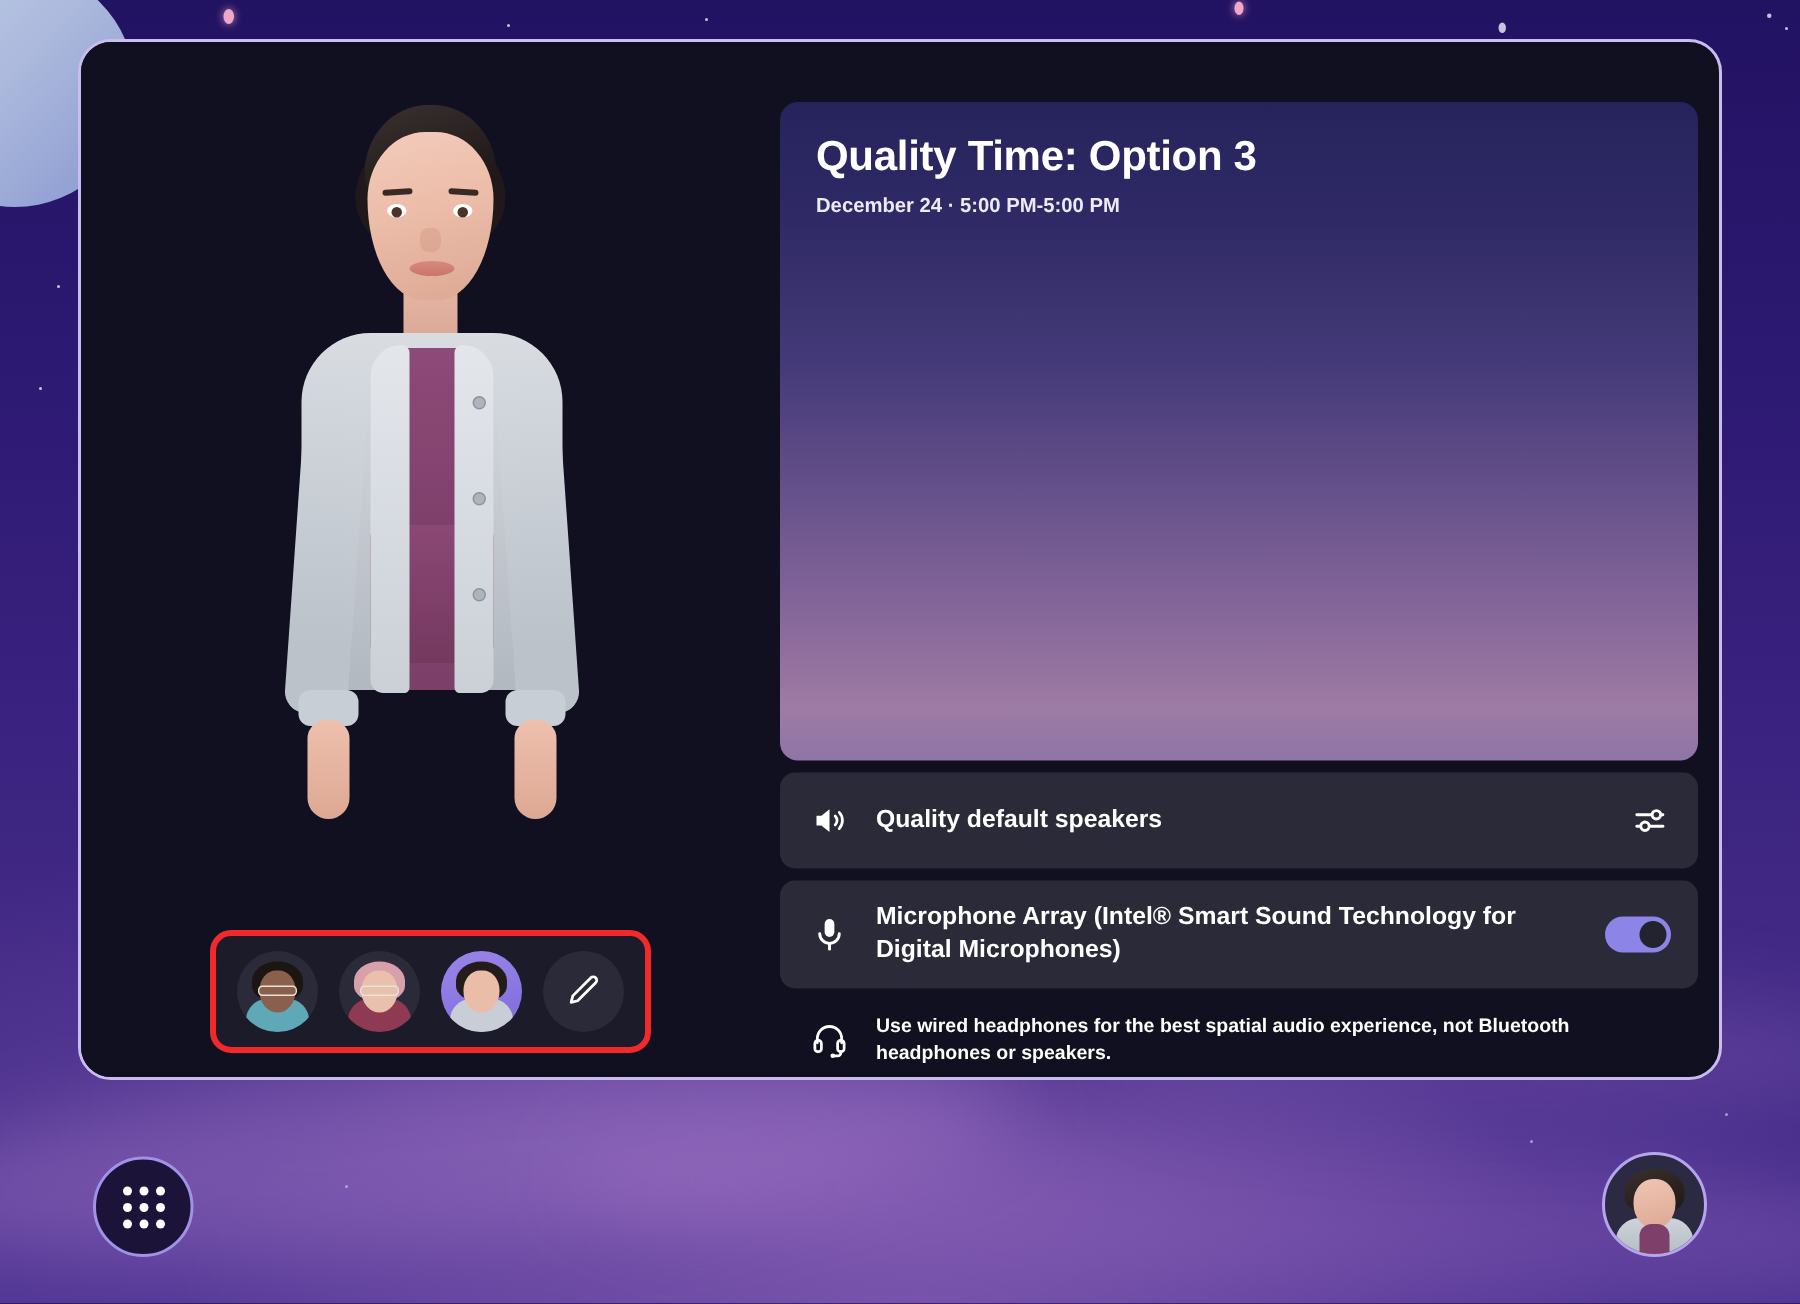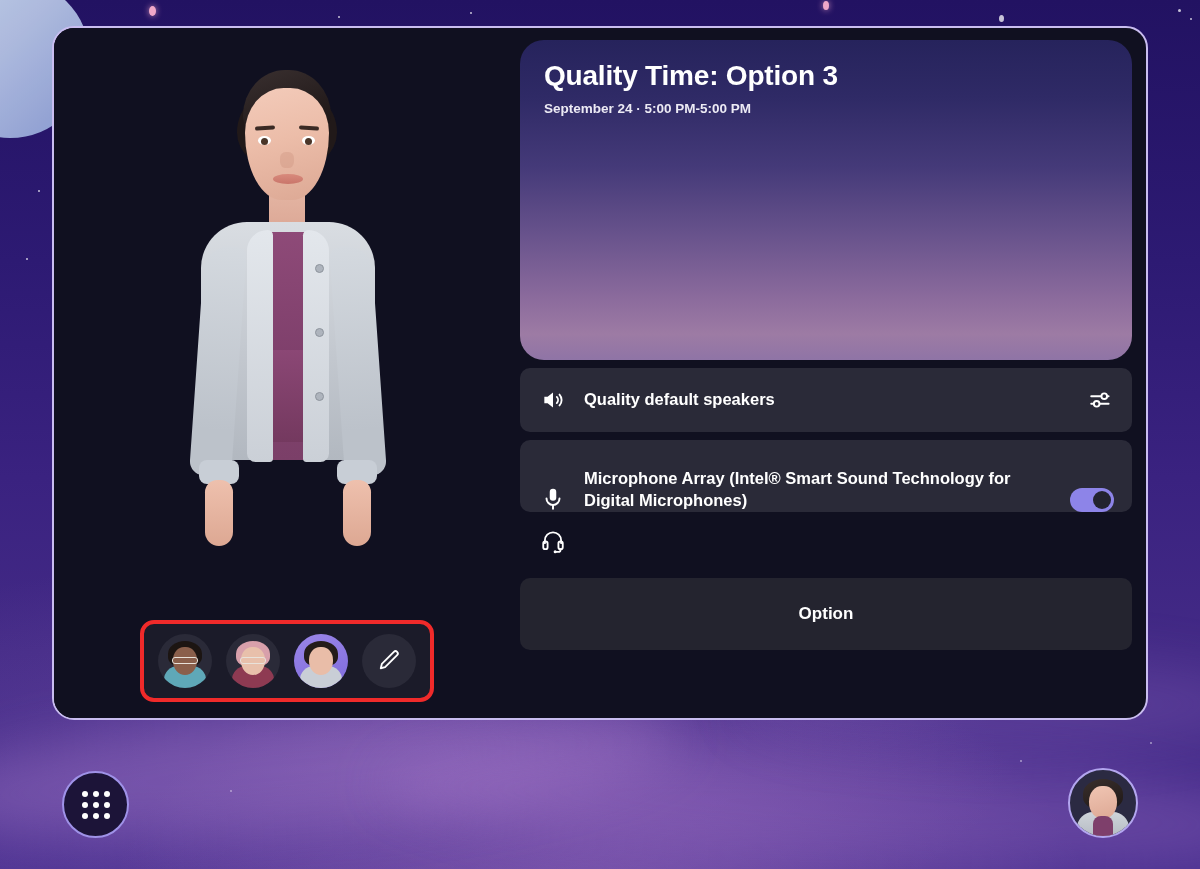--- a/index.html
+++ b/index.html
@@ -217,40 +217,41 @@
     letter-spacing: -.2px; line-height: 1.15;
   }
   #meeting-time {
     color: #eceaf4; font-size: 13.5px; font-weight: bold;
     margin-top: 9px;
   }
   #header-and-preview {
     background: linear-gradient(180deg,
        #26235c 0%, #2f2a66 18%, #453a79 40%,
        #6a548d 62%, #8a6a9c 80%, #9d7ba4 92%, #8f74a6 100%);
-    border-radius: 24px;
-    height: 320px;
+    border-radius: 12px;
+    height: 439px;
     flex: none;
     overflow: hidden;
+    margin-top: 28px;
   }
   .audio-row {
     background: #2a2a38;
     border-radius: 10px;
     margin-top: 8px;
     display: flex; align-items: center;
     padding: 0 18px 0 20px;
     min-height: 64px;
     cursor: pointer;
   }
   .audio-row .ic { flex: none; width: 44px; display: flex; align-items: center; }
   .audio-row .lbl {
     flex: 1; color: #ffffff; font-size: 16.5px; font-weight: bold;
     line-height: 1.32; padding-right: 12px;
   }
-  .audio-row.tall { min-height: 72px; align-items: flex-end; }
+  .audio-row.tall { min-height: 72px; }
   #tip-row {
     display: flex; align-items: center;
     padding: 12px 18px 12px 20px;
     margin-top: 4px;
   }
   #tip-row .ic { flex: none; width: 44px; display: flex; align-items: center; }
   #tip-text {
     color: #ffffff; font-size: 13px; font-weight: bold;
     line-height: 1.35; flex: 1;
   }
@@ -403,21 +404,21 @@
         </svg>
       </div>
     </div>
   </div>
 
   <div id="detail-pane">
 
     <div id="header-and-preview">
       <div id="meeting-header">
         <div id="meeting-title">Quality Time: Option 3</div>
-        <div id="meeting-time">September 24 · 5:00 PM-5:00 PM</div>
+        <div id="meeting-time">December 24 · 5:00 PM-5:00 PM</div>
       </div>
     </div>
 
     <div class="audio-row">
       <span class="ic">
         <svg width="26" height="26" viewBox="0 0 24 24">
           <path d="M4 9h3l5-4v14l-5-4H4z" fill="#ffffff"></path>
           <path d="M15.5 9.2a4 4 0 0 1 0 5.6" fill="none" stroke="#ffffff" stroke-width="1.7" stroke-linecap="round"></path>
           <path d="M18 7a7.4 7.4 0 0 1 0 10" fill="none" stroke="#ffffff" stroke-width="1.7" stroke-linecap="round"></path>
         </svg>
@@ -448,20 +449,21 @@
     <div id="tip-row">
       <span class="ic">
         <svg width="26" height="26" viewBox="0 0 24 24">
           <path d="M4.5 14v-2.5a7.5 7.5 0 0 1 15 0V14" fill="none" stroke="#ffffff" stroke-width="1.7" stroke-linecap="round"></path>
           <rect x="3" y="12.5" width="4" height="7" rx="1.8" fill="none" stroke="#ffffff" stroke-width="1.7"></rect>
           <rect x="17" y="12.5" width="4" height="7" rx="1.8" fill="none" stroke="#ffffff" stroke-width="1.7"></rect>
           <path d="M19 19.5v.6a2 2 0 0 1-2 2h-2" fill="none" stroke="#ffffff" stroke-width="1.7" stroke-linecap="round"></path>
           <circle cx="14" cy="22" r="1.4" fill="#ffffff"></circle>
         </svg>
       </span>
+      <span id="tip-text">Use wired headphones for the best spatial audio experience, not Bluetooth headphones or speakers.</span>
     </div>
 
     <div id="actions">
       <button class="btn" id="cancel-button">Option</button>
     </div>
   </div>
 </div>
 
 <div id="app-launcher">
   <div id="grid-dots">

